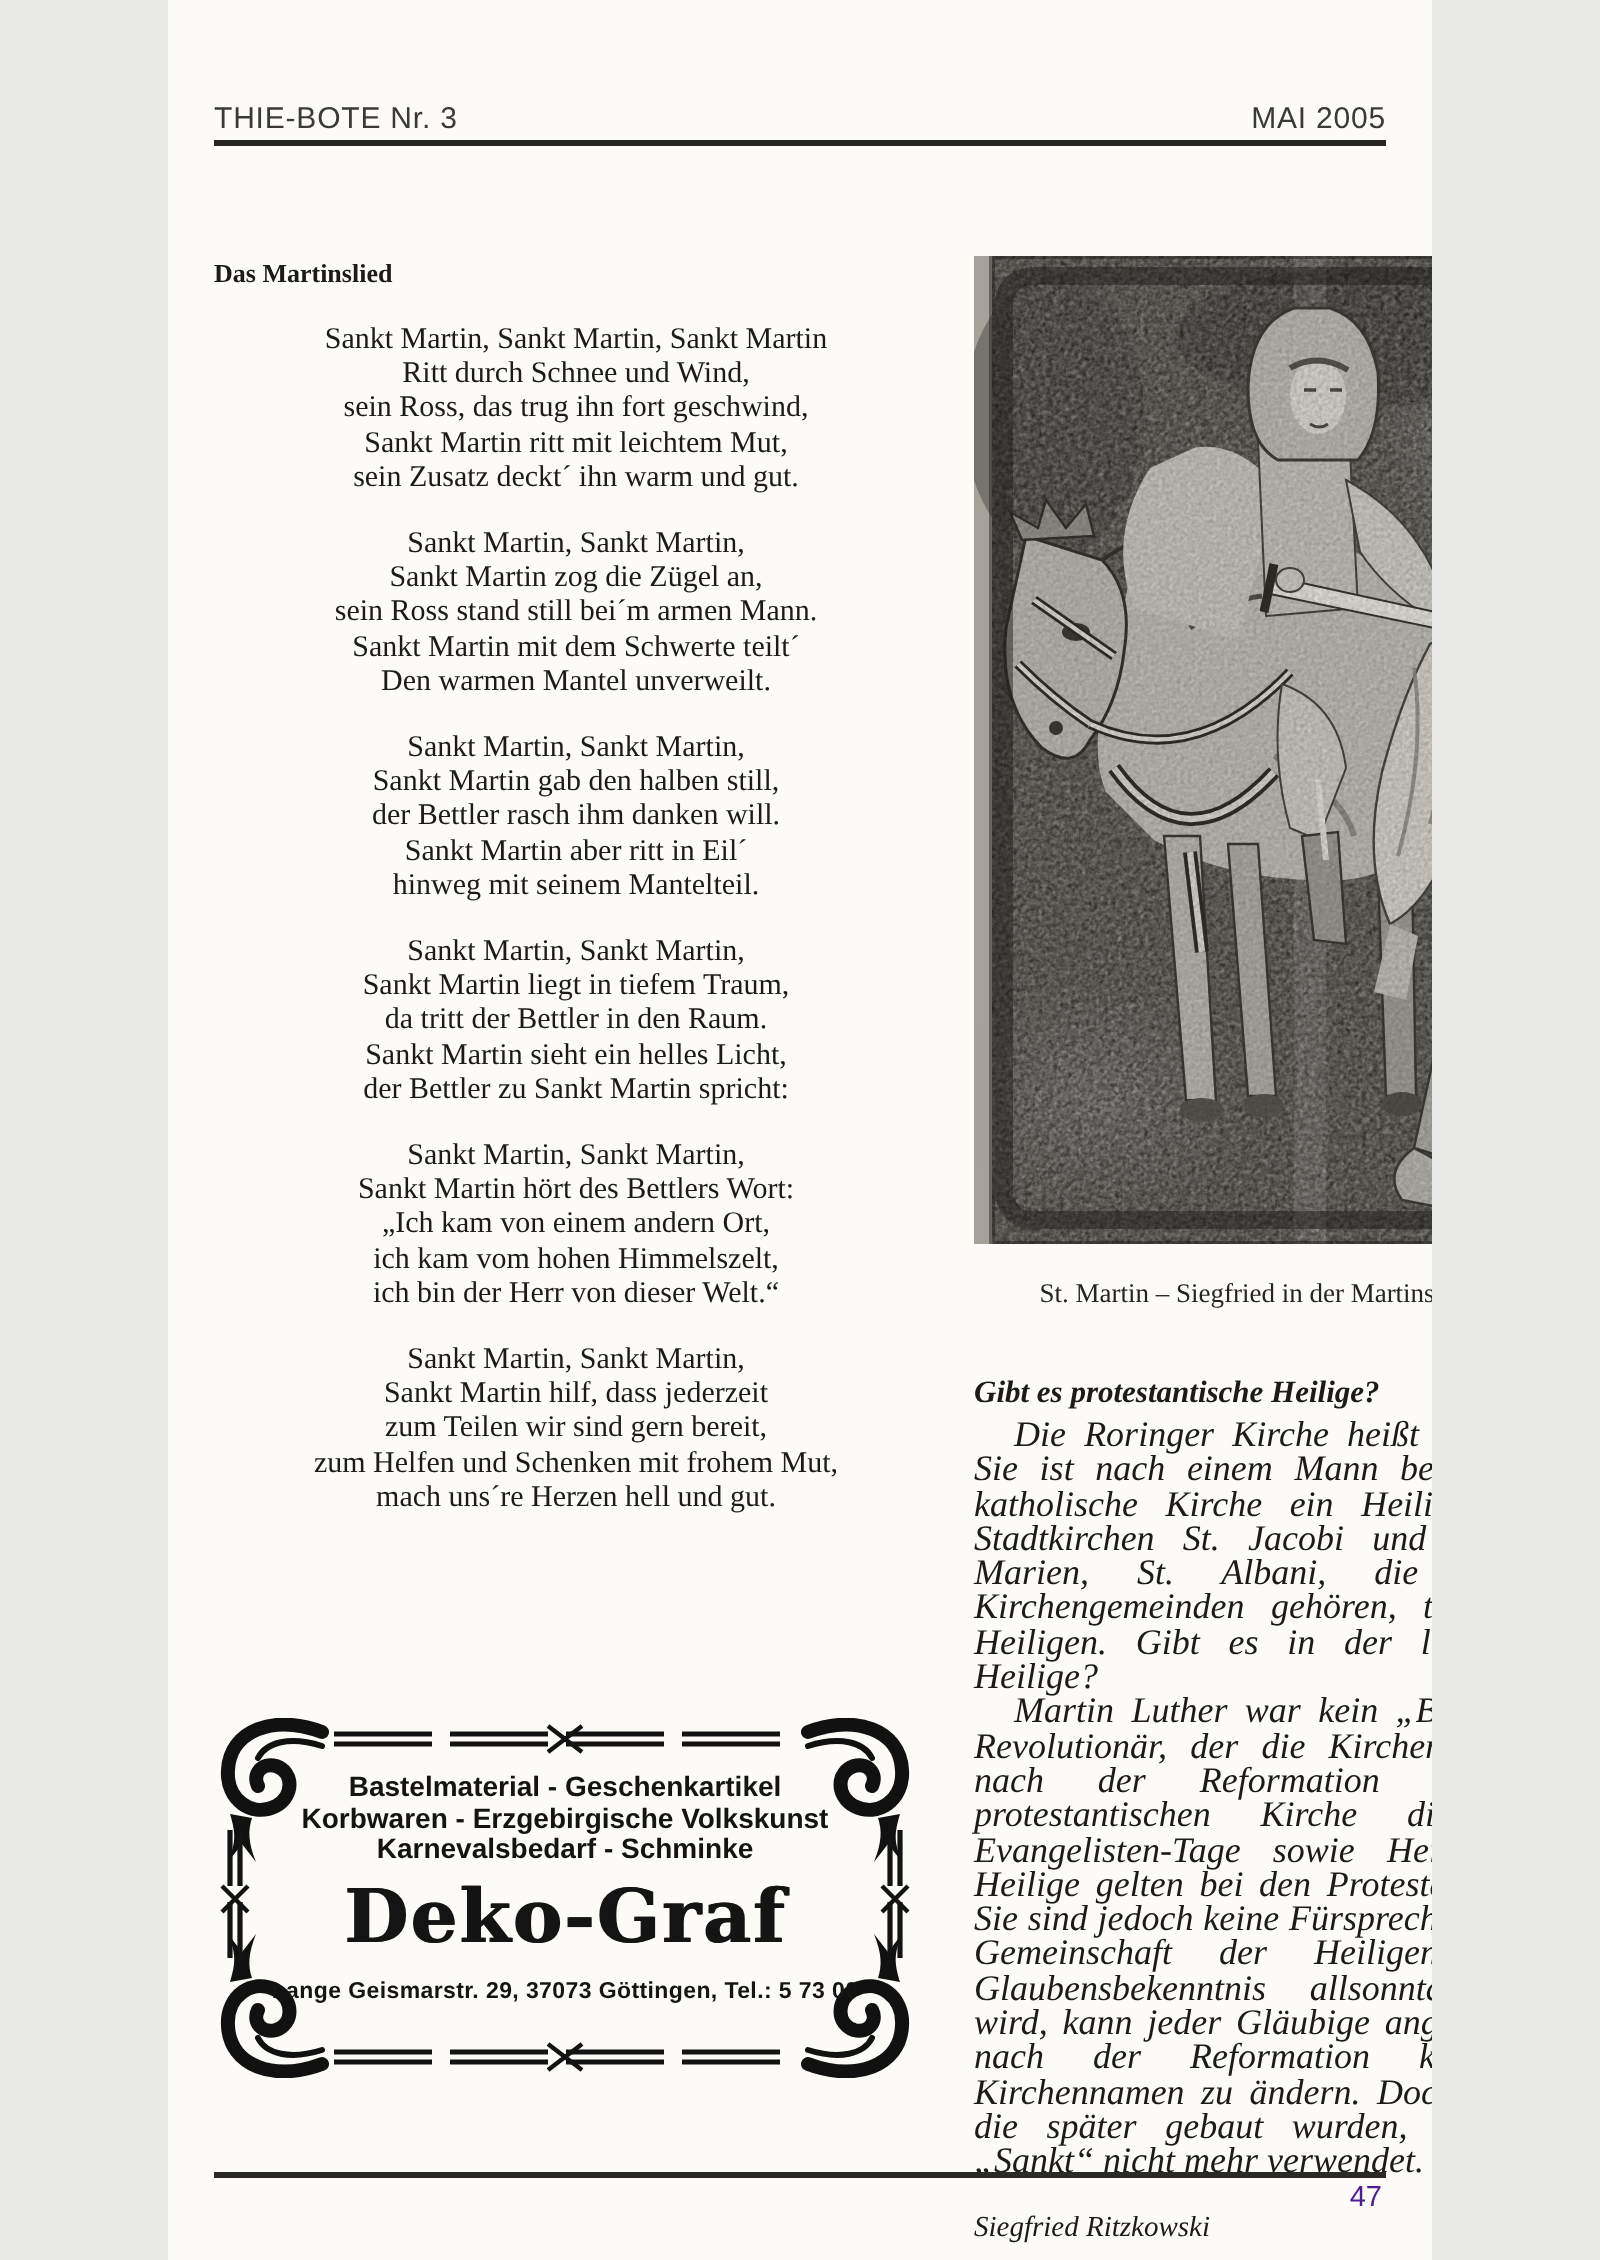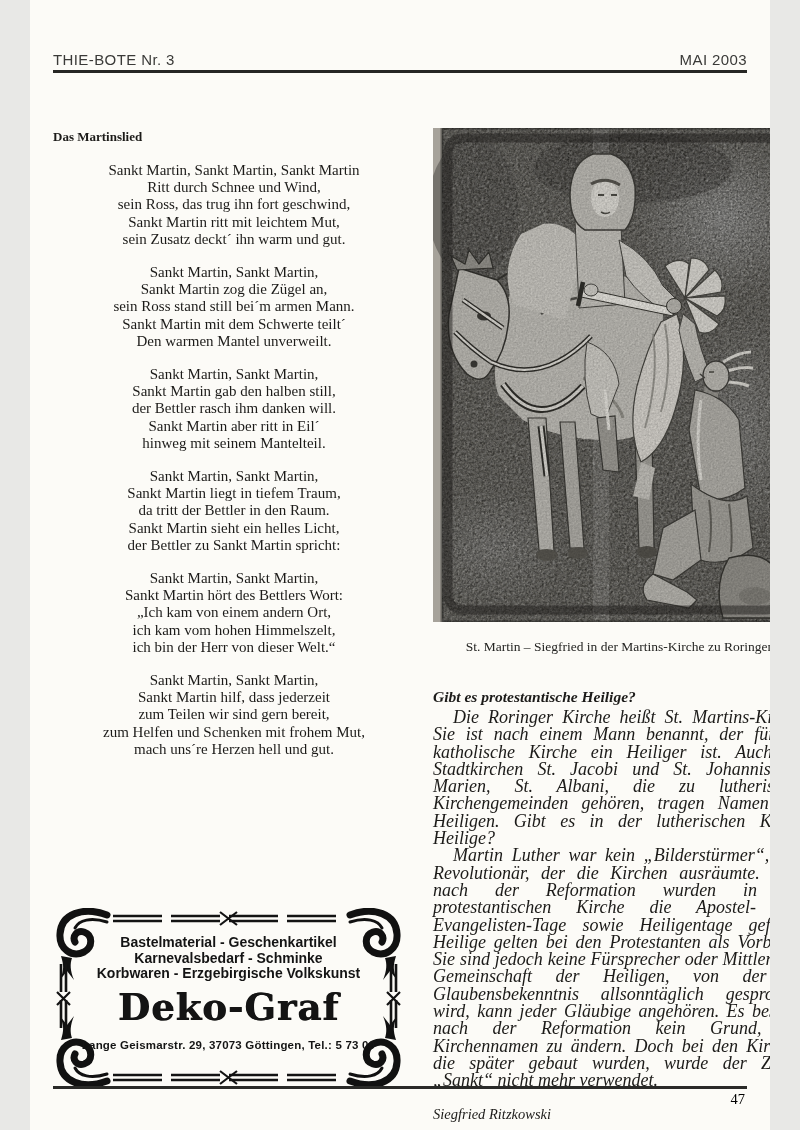--- a/index.html
+++ b/index.html
@@ -1,17 +1,17 @@
 <!DOCTYPE html>
 <html lang="de"><head>
 <meta charset="utf-8">
 <style>
   html,body{margin:0;padding:0;background:#e8e8e6;}
   .page{
-    position:relative;width:740px;height:1130px;margin:0 auto;
+    position:relative;width:632px;height:1130px;margin:0 auto;
     background:#fcfbf7;color:#1c1b19;overflow:hidden;
     font-family:"Liberation Serif",serif;
   }
   
   .masthead{
     position:absolute;left:23px;right:23px;top:46px;height:22px;
     display:flex;justify-content:space-between;align-items:flex-end;
     font-family:"Liberation Sans",sans-serif;font-size:15px;
     color:#3a3a38;letter-spacing:.4px;
   }
@@ -24,43 +24,43 @@
   
   .relief{position:absolute;left:403px;top:128px;width:360px;height:494px;}
   .relief svg{display:block;width:100%;height:100%;}
   .caption{position:absolute;left:403px;top:639px;width:374px;text-align:center;font-size:13.5px;color:#242422;}
   
   .article{position:absolute;left:403px;top:688px;width:375px;font-style:italic;}
   .article-heading{font-size:15.5px;font-weight:bold;margin:0 0 3px 0;}
   .article p.body{margin:0;font-size:18px;line-height:17.3px;text-align:justify;text-indent:20px;}
   .signature{margin-top:16px;text-align:left;font-size:14.5px;}
   
-  .ad{position:absolute;left:23px;top:908px;width:351px;height:180px;}
+  .ad{position:absolute;left:23px;top:859px;width:351px;height:180px;}
   .ad-border{position:absolute;inset:0;}
   .ad-inner{position:absolute;inset:0;text-align:center;
             font-family:"Liberation Sans",sans-serif;color:#141414;}
   .ad-line{font-size:14px;font-weight:bold;line-height:15.5px;}
   .ad-line.first{margin-top:27px;}
   .ad-more{font-size:13.5px;font-weight:bold;margin-top:7px;}
   .ad-brand{font-family:"DejaVu Serif",serif;font-size:37px;font-weight:bold;
             margin-top:3px;letter-spacing:1px;text-shadow:.7px 0 0 #141414;}
   .ad-address{font-size:11.5px;font-weight:bold;margin-top:10px;letter-spacing:.2px;}
   
   .footer-rule{position:absolute;left:23px;right:23px;top:1086px;height:2.5px;background:#2a2a28;}
   .page-number{position:absolute;right:25px;top:1091px;
-               font-family:Liberation Serif, serif;font-size:14.5px;color:#000000;}
+               font-family:Liberation Sans, sans-serif;font-size:14.5px;color:#4c1d95;}
 </style>
 </head>
 <body>
 
 <div class="page">
 
   <div class="masthead">
     <span>THIE-BOTE Nr. 3</span>
-    <span>MAI 2003</span>
+    <span>MAI 2005</span>
   </div>
   <div class="masthead-rule"></div>
 
   <div class="poem-title">Das Martinslied</div>
   <div class="poem">
     <p class="stanza">Sankt Martin, Sankt Martin, Sankt Martin
 Ritt durch Schnee und Wind,
 sein Ross, das trug ihn fort geschwind,
 Sankt Martin ritt mit leichtem Mut,
 sein Zusatz deckt´ ihn warm und gut.</p>
@@ -264,22 +264,22 @@
       </g>
       <g stroke="#131313" stroke-width="2.2" fill="none">
         <path d="M167,4 L184,17 M167,17 L184,4"></path>
         <path d="M167,163 L184,176 M167,176 L184,163"></path>
         <path d="M4,84 L17,97 M4,97 L17,84"></path>
         <path d="M334,84 L347,97 M334,97 L347,84"></path>
       </g>
     </svg>
     <div class="ad-inner">
       <div class="ad-line first">Bastelmaterial - Geschenkartikel</div>
+      <div class="ad-line">Korbwaren - Erzgebirgische Volkskunst</div>
       <div class="ad-line">Karnevalsbedarf - Schminke</div>
-      <div class="ad-line">Korbwaren - Erzgebirgische Volkskunst</div>
       <div class="ad-brand">Deko-Graf</div>
       <div class="ad-address">Lange Geismarstr. 29, 37073 Göttingen, Tel.: 5 73 00</div>
     </div>
   </div>
 
   <div class="footer-rule"></div>
   <div class="page-number">47</div>
 
 </div>
 

